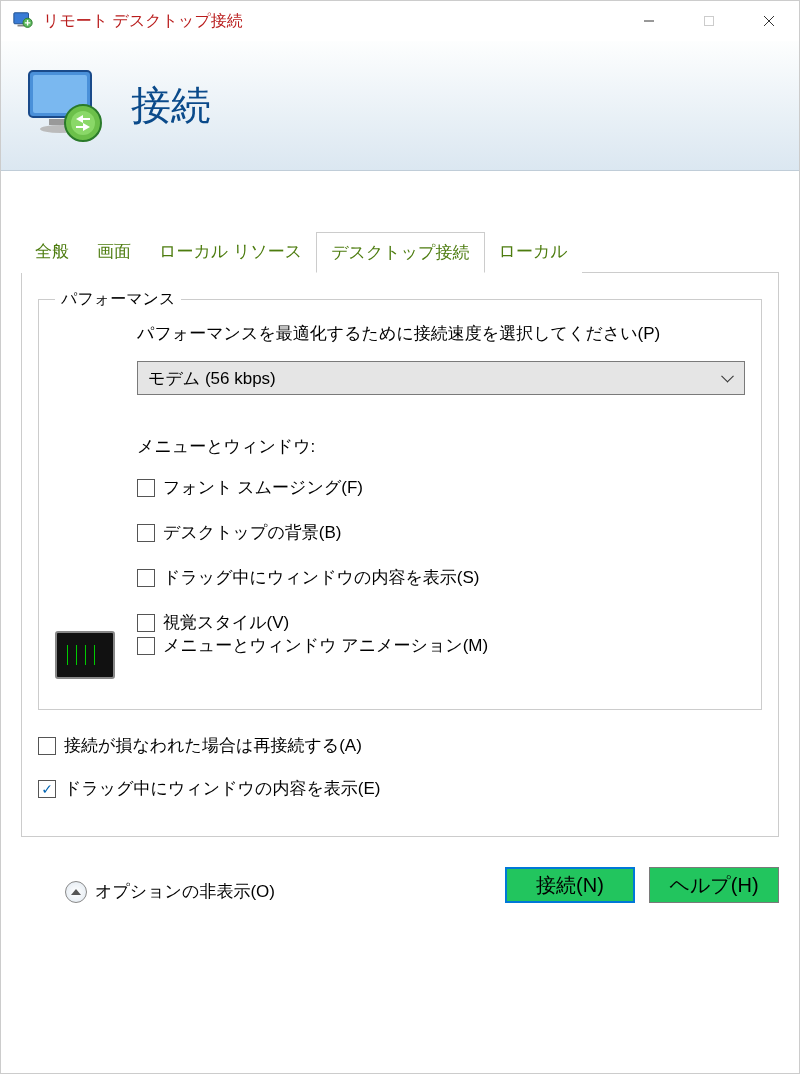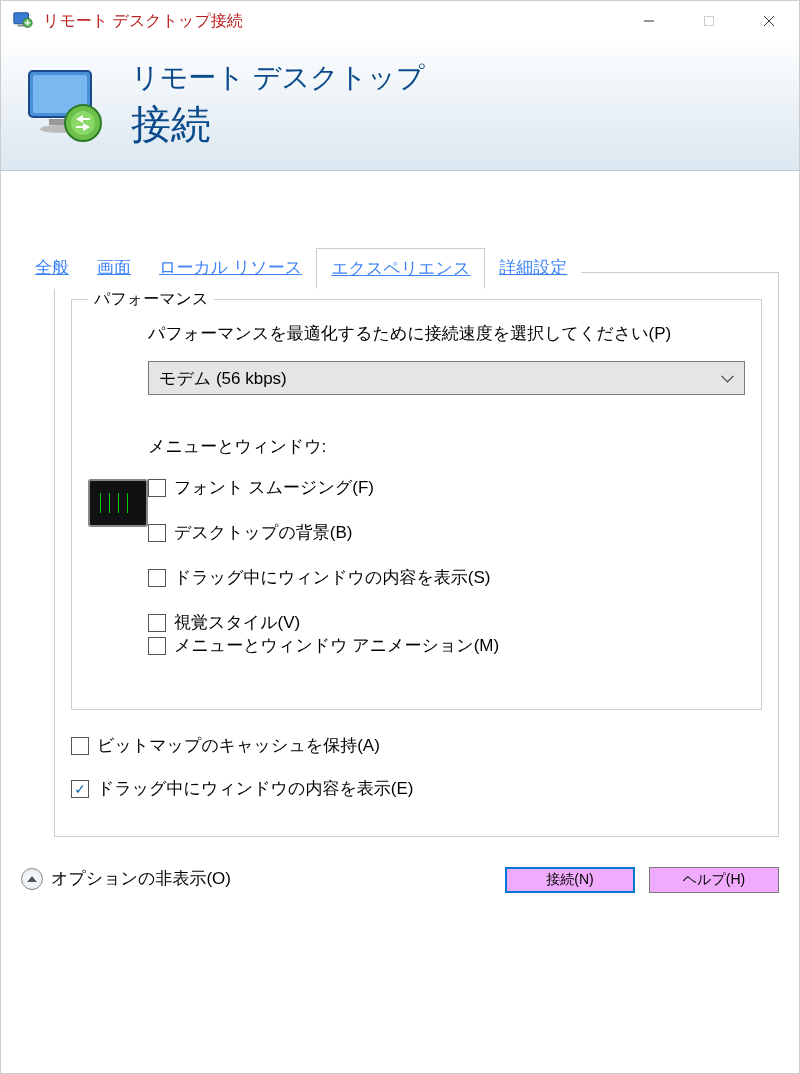--- a/index.html
+++ b/index.html
@@ -65,51 +65,49 @@
   padding: 20px 20px 0 20px;
 }
 .tabs {
   display: flex;
   margin-top: 40px;
   border-bottom: 1px solid #ccc;
 }
 .tab {
   padding: 8px 14px;
   font-size: 17px;
-  color: #3b82f6;
+  color: #4d7c0f;
   background: #fff;
   cursor: pointer;
   position: relative;
-  top: 17px;
-  text-decoration: underline;
+  top: 1px;
 }
 .tab.active {
   border: 1px solid #ccc;
   border-bottom: 1px solid #fff;
   background: #fff;
 }
 .tab-body {
   border: 1px solid #ccc;
   border-top: none;
   padding: 16px;
-  margin-left: 33px;
 }
 fieldset.group {
   border: 1px solid #ccc;
   padding: 12px 16px 30px 16px;
   margin-bottom: 20px;
 }
 fieldset.group legend {
   padding: 0 6px;
   font-size: 16px;
 }
 .perf-row {
   display: flex;
-  align-items: center;
-  gap: 0;
+  align-items: flex-end;
+  gap: 22px;
 }
 .perf-icon {
   width: 60px; height: 48px;
   background: #111;
   border: 2px solid #888;
   border-radius: 3px;
   position: relative;
   flex-shrink: 0;
   margin-top: 4px;
 }
@@ -165,23 +163,24 @@
   justify-content: center;
   color: #0063b1;
   font-size: 14px;
 }
 .bottom-checks {
   padding: 4px 0 20px 0;
 }
 .bottom-checks .chk-row { margin-bottom: 20px; }
 .footer {
   display: flex;
-  align-items: flex-start;
+  align-items: flex-end;
   padding: 0 20px 20px 20px;
   margin-top: 30px;
+  margin-left: 44px;
 }
 .options-toggle {
   display: flex;
   align-items: center;
   gap: 8px;
   font-size: 17px;
   cursor: pointer;
 }
 .circle-arrow {
   width: 22px; height: 22px;
@@ -193,24 +192,24 @@
 .circle-arrow::after {
   content: "";
   width: 0; height: 0;
   border-left: 5px solid transparent;
   border-right: 5px solid transparent;
   border-bottom: 6px solid #555;
 }
 .spacer { flex: 1; }
 .btn {
   min-width: 130px;
-  height: 26px;
+  height: 36px;
   border: 1px solid #7a7a7a;
-  background: #f0abfc;
-  font-size: 14px;
+  background: #22c55e;
+  font-size: 20px;
   margin-left: 14px;
   cursor: pointer;
 }
 .btn.primary {
   border: 2px solid #0078d7;
 }
 </style>
 </head>
 <body>
 
@@ -251,32 +250,31 @@
       <rect x="12" y="14" width="54" height="38" rx="2" fill="#7ab8f0"></rect>
       <rect x="28" y="58" width="22" height="6" fill="#999"></rect>
       <ellipse cx="39" cy="68" rx="20" ry="4" fill="#bbb"></ellipse>
       <circle cx="62" cy="62" r="18" fill="#6cc04a" stroke="#2a7a2a" stroke-width="2"></circle>
       <circle cx="62" cy="62" r="12" fill="#8ad868"></circle>
       <path d="M55 58 l7 -4 v3 h7 v2 h-7 v3 z" fill="#fff"></path>
       <path d="M69 66 l-7 4 v-3 h-7 v-2 h7 v-3 z" fill="#fff"></path>
     </svg>
   </div>
   <div>
-    <div class="header-text-main">リモート デスクトップ</div>
     <div class="header-text-sub">接続</div>
   </div>
 </div>
 
 <div class="content">
   <div class="tabs">
     <div class="tab">全般</div>
     <div class="tab">画面</div>
     <div class="tab">ローカル リソース</div>
-    <div class="tab active">エクスペリエンス</div>
-    <div class="tab">詳細設定</div>
+    <div class="tab active">デスクトップ接続</div>
+    <div class="tab">ローカル</div>
   </div>
 
   <div class="tab-body">
 
     <fieldset class="group">
       <legend>パフォーマンス</legend>
       <div class="perf-row">
         <div class="perf-icon"></div>
         <div class="perf-content">
           <div class="perf-instr">パフォーマンスを最適化するために接続速度を選択してください(P)</div>
@@ -306,21 +304,21 @@
             <span class="chk"></span>
             <span>メニューとウィンドウ アニメーション(M)</span>
           </div>
         </div>
       </div>
     </fieldset>
 
     <div class="bottom-checks">
       <div class="chk-row">
         <span class="chk"></span>
-        <span>ビットマップのキャッシュを保持(A)</span>
+        <span>接続が損なわれた場合は再接続する(A)</span>
       </div>
       <div class="chk-row" style="margin-bottom:0">
         <span class="chk">✓</span>
         <span>ドラッグ中にウィンドウの内容を表示(E)</span>
       </div>
     </div>
 
   </div>
 </div>
 

